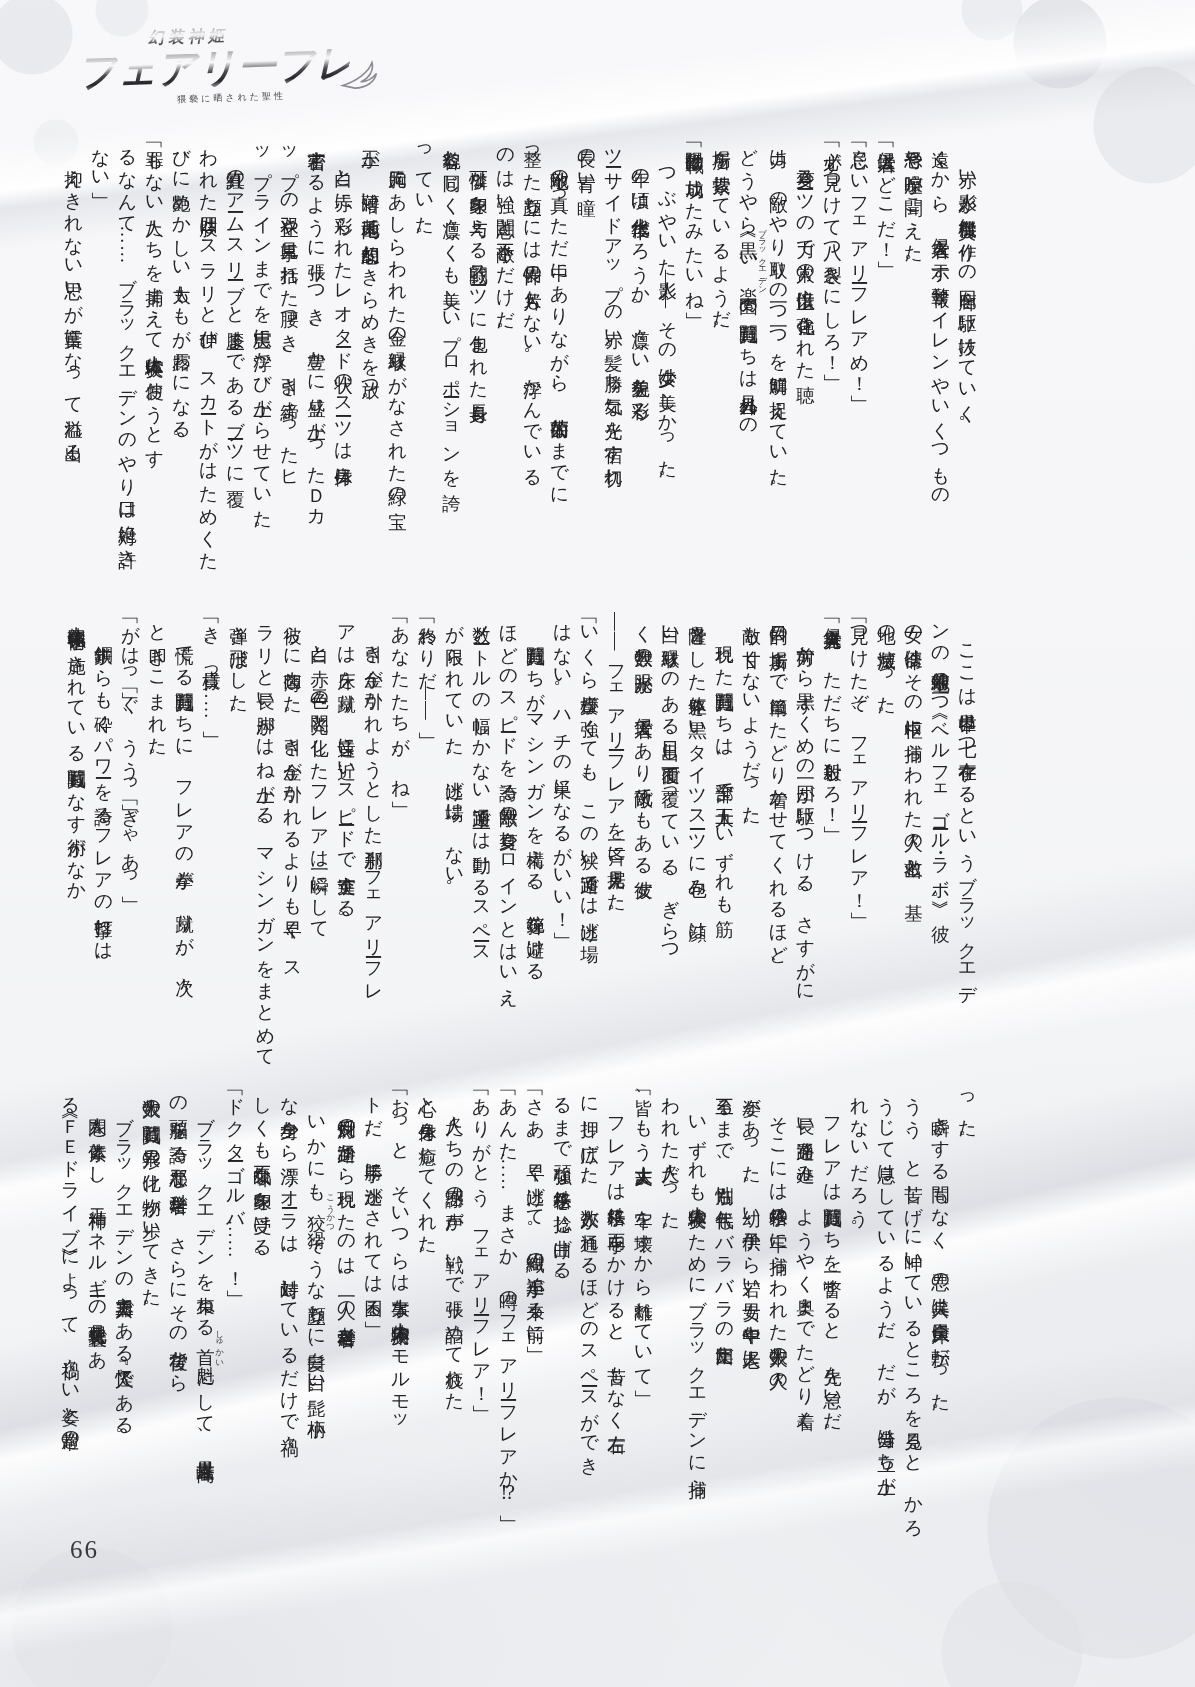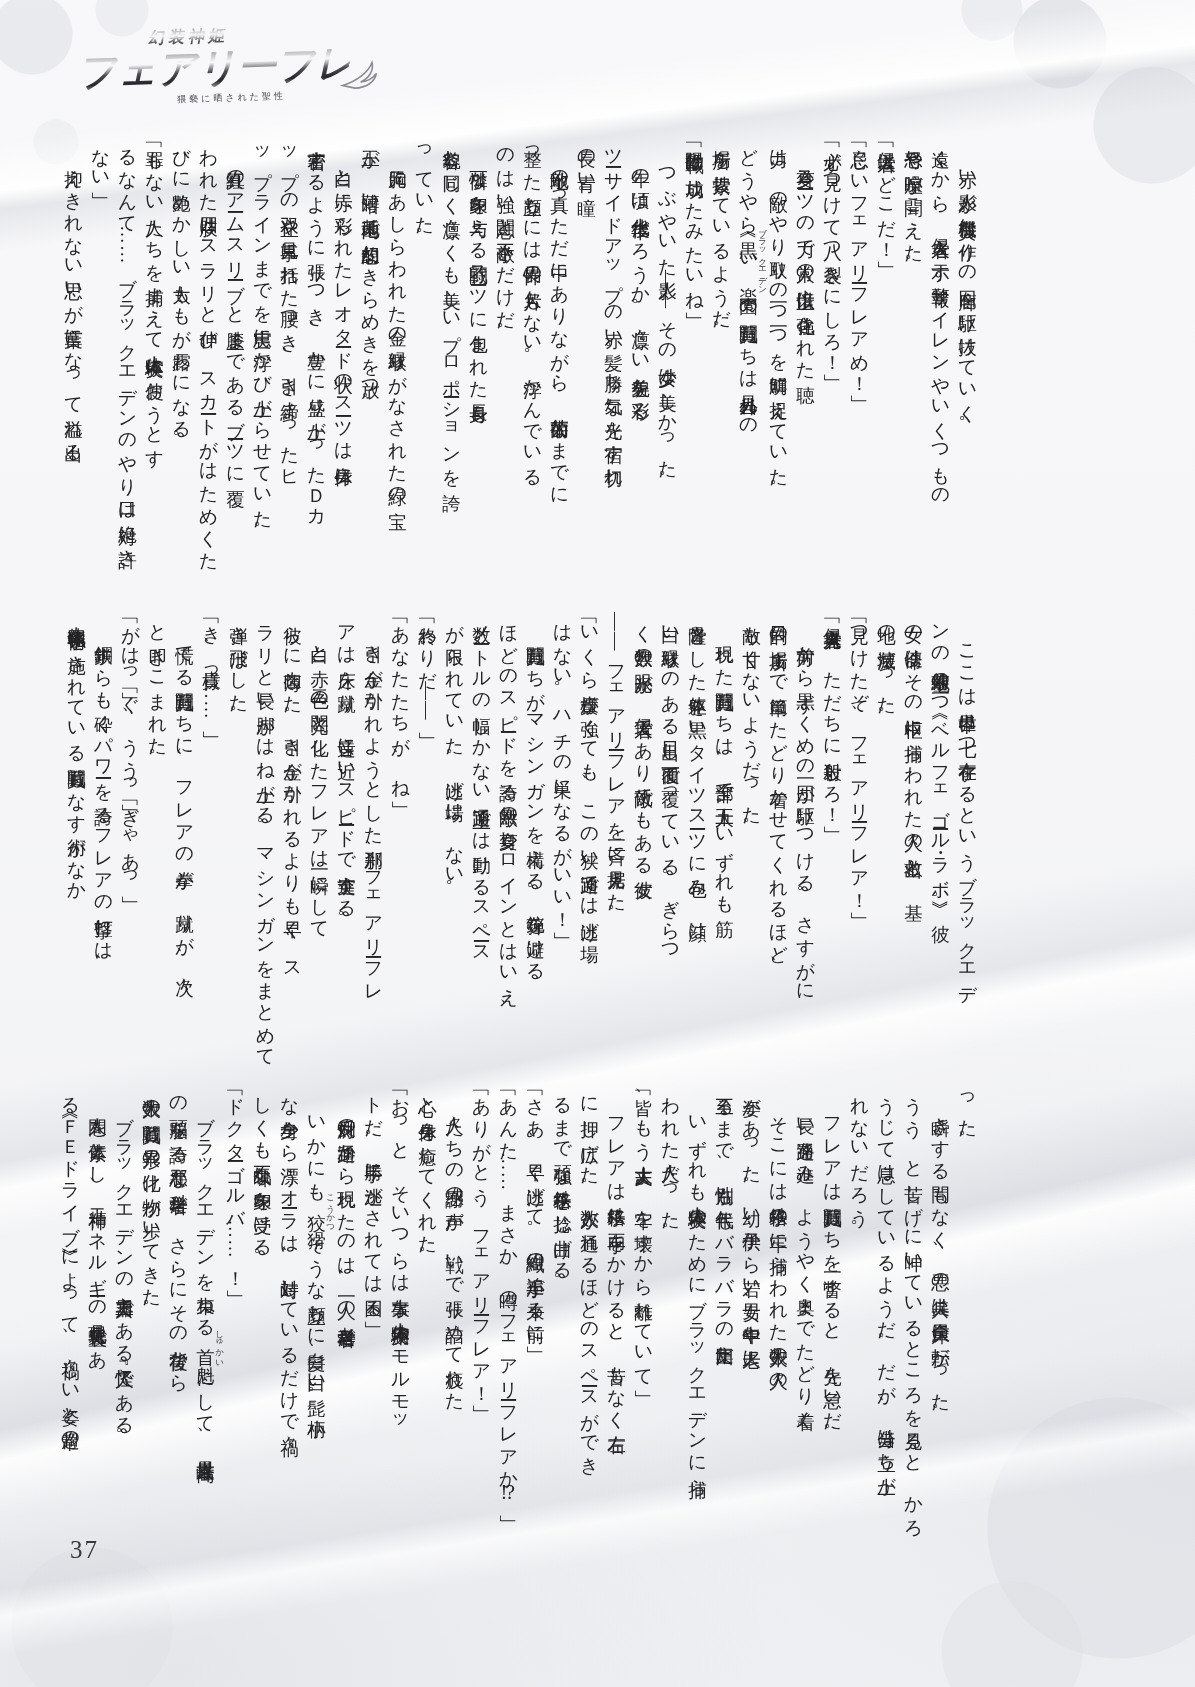--- a/index.html
+++ b/index.html
@@ -193,13 +193,13 @@
 しくも不気味な印象を受ける。
 「ドクターゴルバ……！」
 　ブラックエデンを束ねる<ruby>首魁<rt>しゅかい</rt></ruby>にして、世界最高峰
 の頭脳を誇る邪悪な科学者だ。さらにその背後から
 十数人の戦闘員と異形の化け物が歩いてきた。
 　ブラックエデンの主力兵器である『怪人』である。
 　人間を素体とし、精神エネルギーの具現化装置であ
 る《ＦＥドライブ》によって、禍々しい姿と超常の</section>
 </main>
 
-<div class="page-number">37</div>
+<div class="page-number">66</div>
 
 </body></html>

